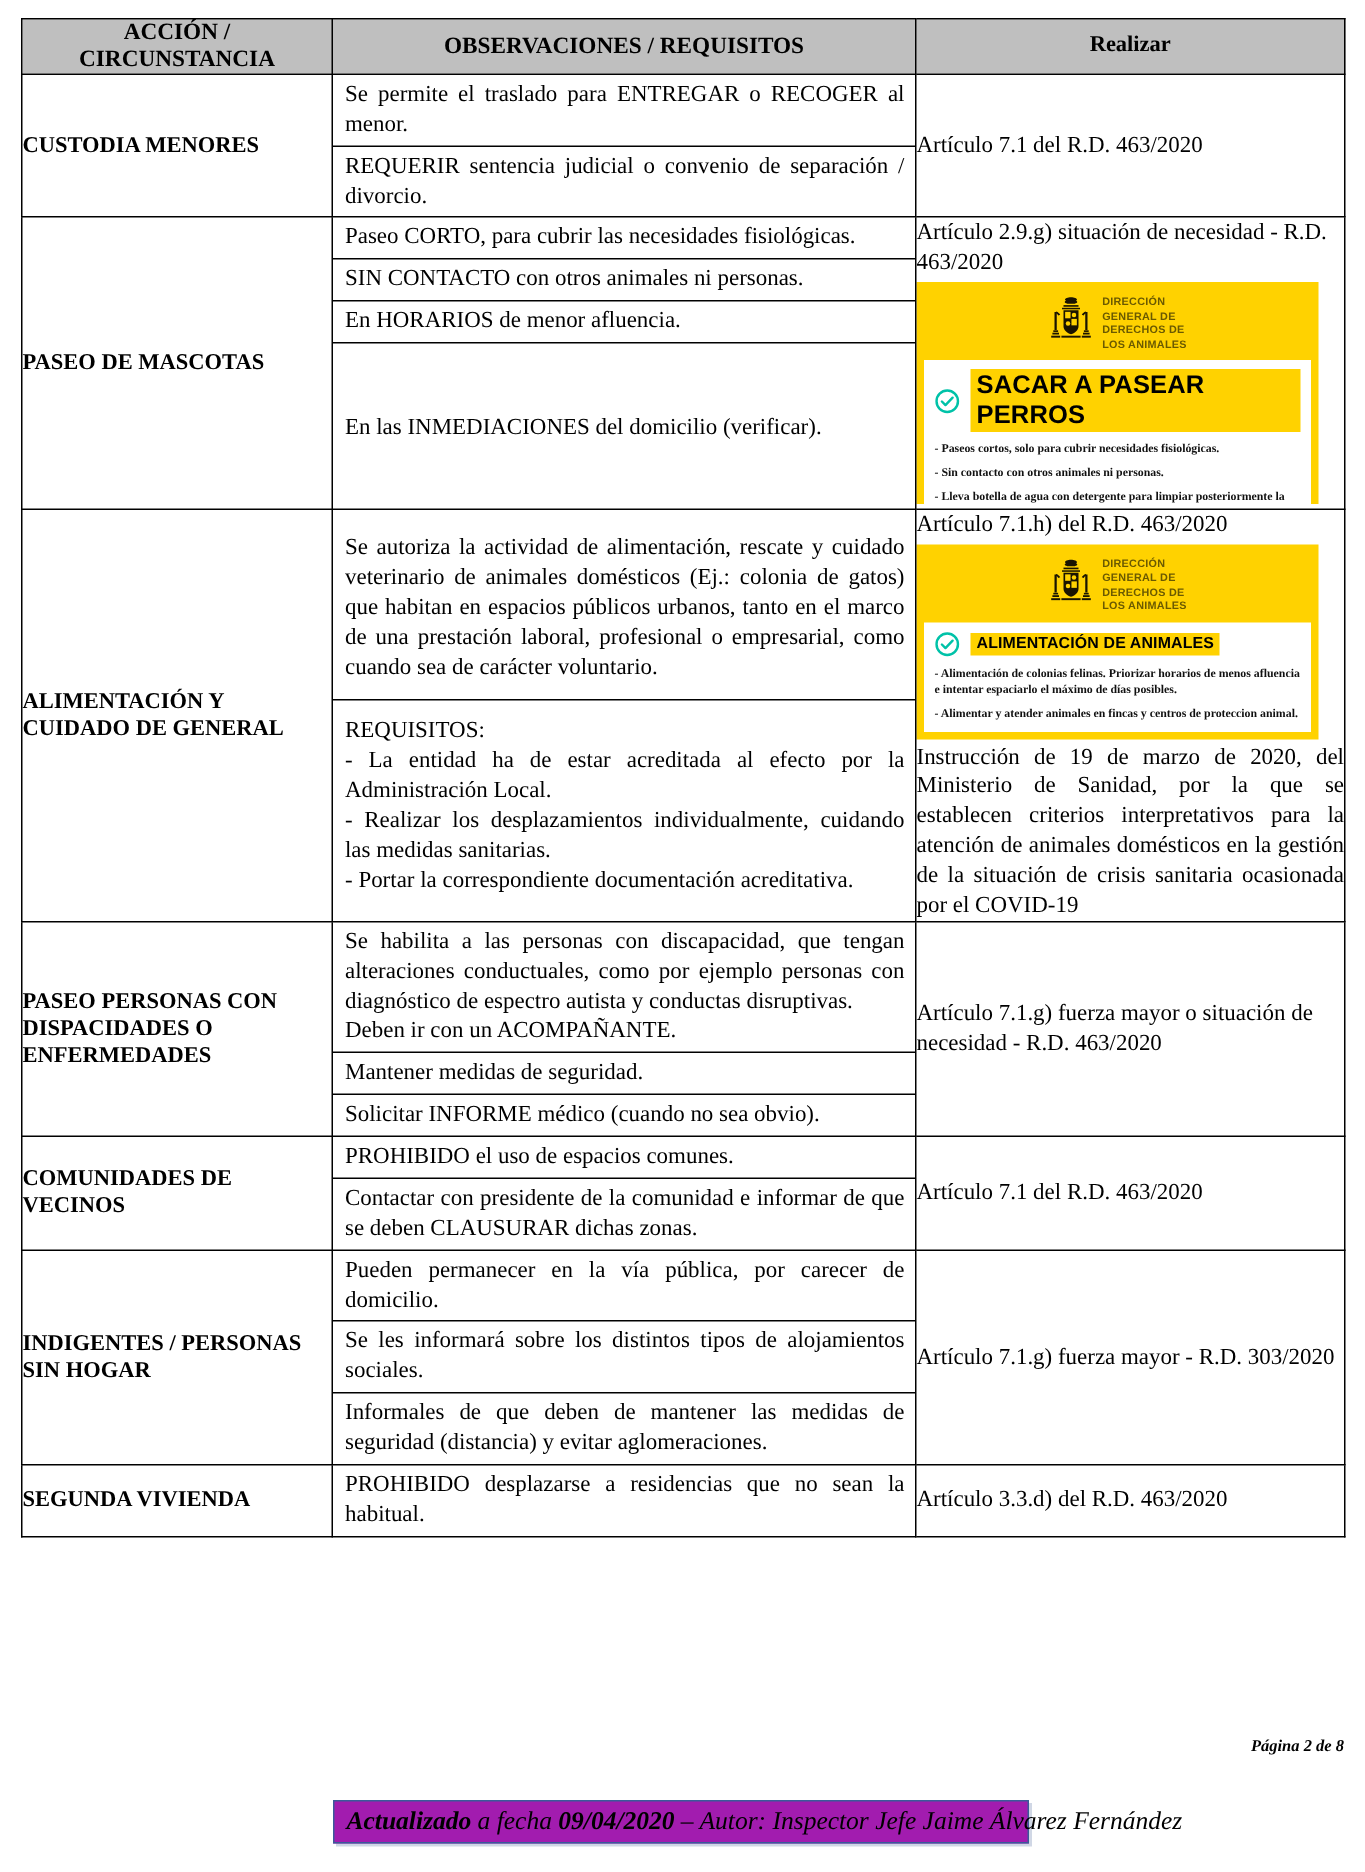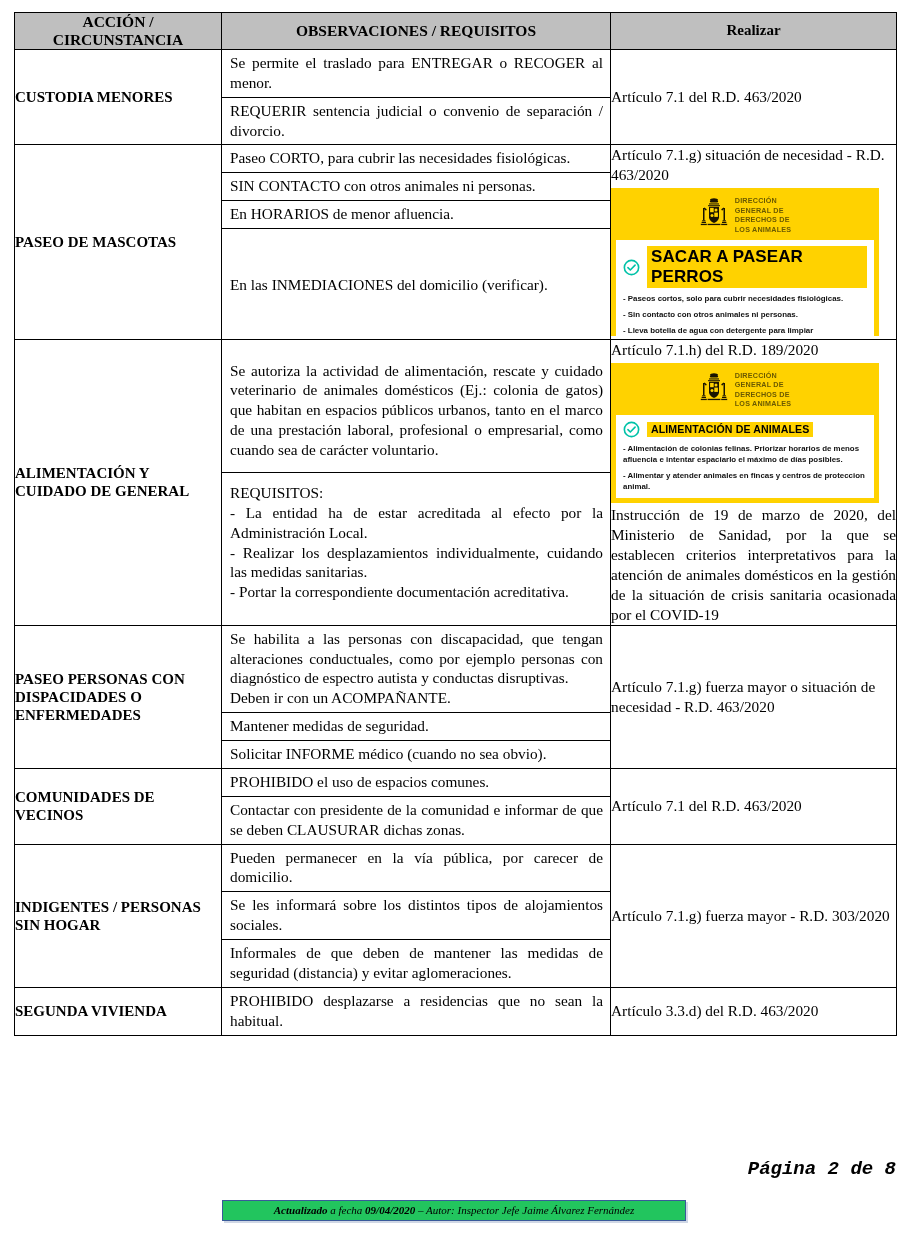--- a/index.html
+++ b/index.html
@@ -150,45 +150,46 @@
     color: #000;
     line-height: 1.15;
   }
   .info-title.small { font-size: 10.6px; }
   .info-line {
     font-size: 7.9px;
     font-weight: 700;
     line-height: 1.38;
     color: #111;
     margin: 0 0 5px 0;
+    font-family: Liberation Serif, serif;
   }
   .info-line:last-child { margin-bottom: 0; }
 
   
   .page-num {
     position: absolute;
     right: 14px;
     top: 1158px;
-    font-size: 19px;
+    font-size: 11px;
     font-weight: bold;
     font-style: italic;
-    font-family: Liberation Mono, monospace;
+    font-family: Liberation Serif, serif;
     text-align: right;
   }
   .footer-box {
     position: absolute;
     left: 222px;
     top: 1200px;
     width: 464px;
     border: 1px solid #3a5a9a;
-    background: #22c55e;
+    background: #a21caf;
     padding: 3px 8px 4px 8px;
     box-sizing: border-box;
     font-family: "Liberation Serif", "DejaVu Serif", serif;
-    font-size: 11px;
+    font-size: 17px;
     font-style: italic;
     text-align: center;
     white-space: nowrap;
     box-shadow: 2px 2px 0 rgba(120,140,180,0.35);
   }
   .footer-box b { font-weight: bold; }
 </style>
 </head>
 <body>
 
@@ -227,21 +228,21 @@
         <td class="label">PASEO DE MASCOTAS</td>
         <td class="obs">
           <div class="subs">
             <div class="sub">Paseo CORTO, para cubrir las necesidades fisiológicas.</div>
             <div class="sub nojust">SIN CONTACTO con otros animales ni personas.</div>
             <div class="sub nojust">En HORARIOS de menor afluencia.</div>
             <div class="sub pad-big">En las INMEDIACIONES del domicilio (verificar).</div>
           </div>
         </td>
         <td class="norma top">
-          <span class="norma-text">Artículo 7.1.g) situación de necesidad - R.D. 463/2020</span>
+          <span class="norma-text">Artículo 2.9.g) situación de necesidad - R.D. 463/2020</span>
 
           <div class="info-card clip">
             <div class="info-head">
               <svg class="crest" viewBox="0 0 30 36">
                 <g fill="#1a1400">
                   <path d="M15 1.2c-2.2 0-4 .8-4 1.6 0 .3.3.5.7.7-.5.2-.9.5-.9.9 0 .5.7.9 1.7 1.1h5c1-.2 1.7-.6 1.7-1.1 0-.4-.4-.7-.9-.9.4-.2.7-.4.7-.7 0-.8-1.8-1.6-4-1.6z"></path>
                   <rect x="10" y="6.4" width="10" height="1.1"></rect>
                   <rect x="9" y="8.2" width="12" height="1"></rect>
                   <path d="M10 9.8h10v10.5c0 2.6-2 4.5-5 5.6-3-1.1-5-3-5-5.6V9.8z"></path>
                   <rect x="4" y="11" width="1.5" height="12"></rect>
@@ -292,21 +293,21 @@
         <td class="obs">
           <div class="subs">
             <div class="sub pad-mid">Se autoriza la actividad de alimentación, rescate y cuidado veterinario de animales domésticos (Ej.: colonia de gatos) que habitan en espacios públicos urbanos, tanto en el marco de una prestación laboral, profesional o empresarial, como cuando sea de carácter voluntario.</div>
             <div class="sub plain pad-mid">REQUISITOS:
 - La entidad ha de estar acreditada al efecto por la Administración Local.
 - Realizar los desplazamientos individualmente, cuidando las medidas sanitarias.
 - Portar la correspondiente documentación acreditativa.</div>
           </div>
         </td>
         <td class="norma top">
-          <span class="norma-text">Artículo 7.1.h) del R.D. 189/2020</span>
+          <span class="norma-text">Artículo 7.1.h) del R.D. 463/2020</span>
 
           <div class="info-card">
             <div class="info-head">
               <svg class="crest" viewBox="0 0 30 36">
                 <g fill="#1a1400">
                   <path d="M15 1.2c-2.2 0-4 .8-4 1.6 0 .3.3.5.7.7-.5.2-.9.5-.9.9 0 .5.7.9 1.7 1.1h5c1-.2 1.7-.6 1.7-1.1 0-.4-.4-.7-.9-.9.4-.2.7-.4.7-.7 0-.8-1.8-1.6-4-1.6z"></path>
                   <rect x="10" y="6.4" width="10" height="1.1"></rect>
                   <rect x="9" y="8.2" width="12" height="1"></rect>
                   <path d="M10 9.8h10v10.5c0 2.6-2 4.5-5 5.6-3-1.1-5-3-5-5.6V9.8z"></path>
                   <rect x="4" y="11" width="1.5" height="12"></rect>

